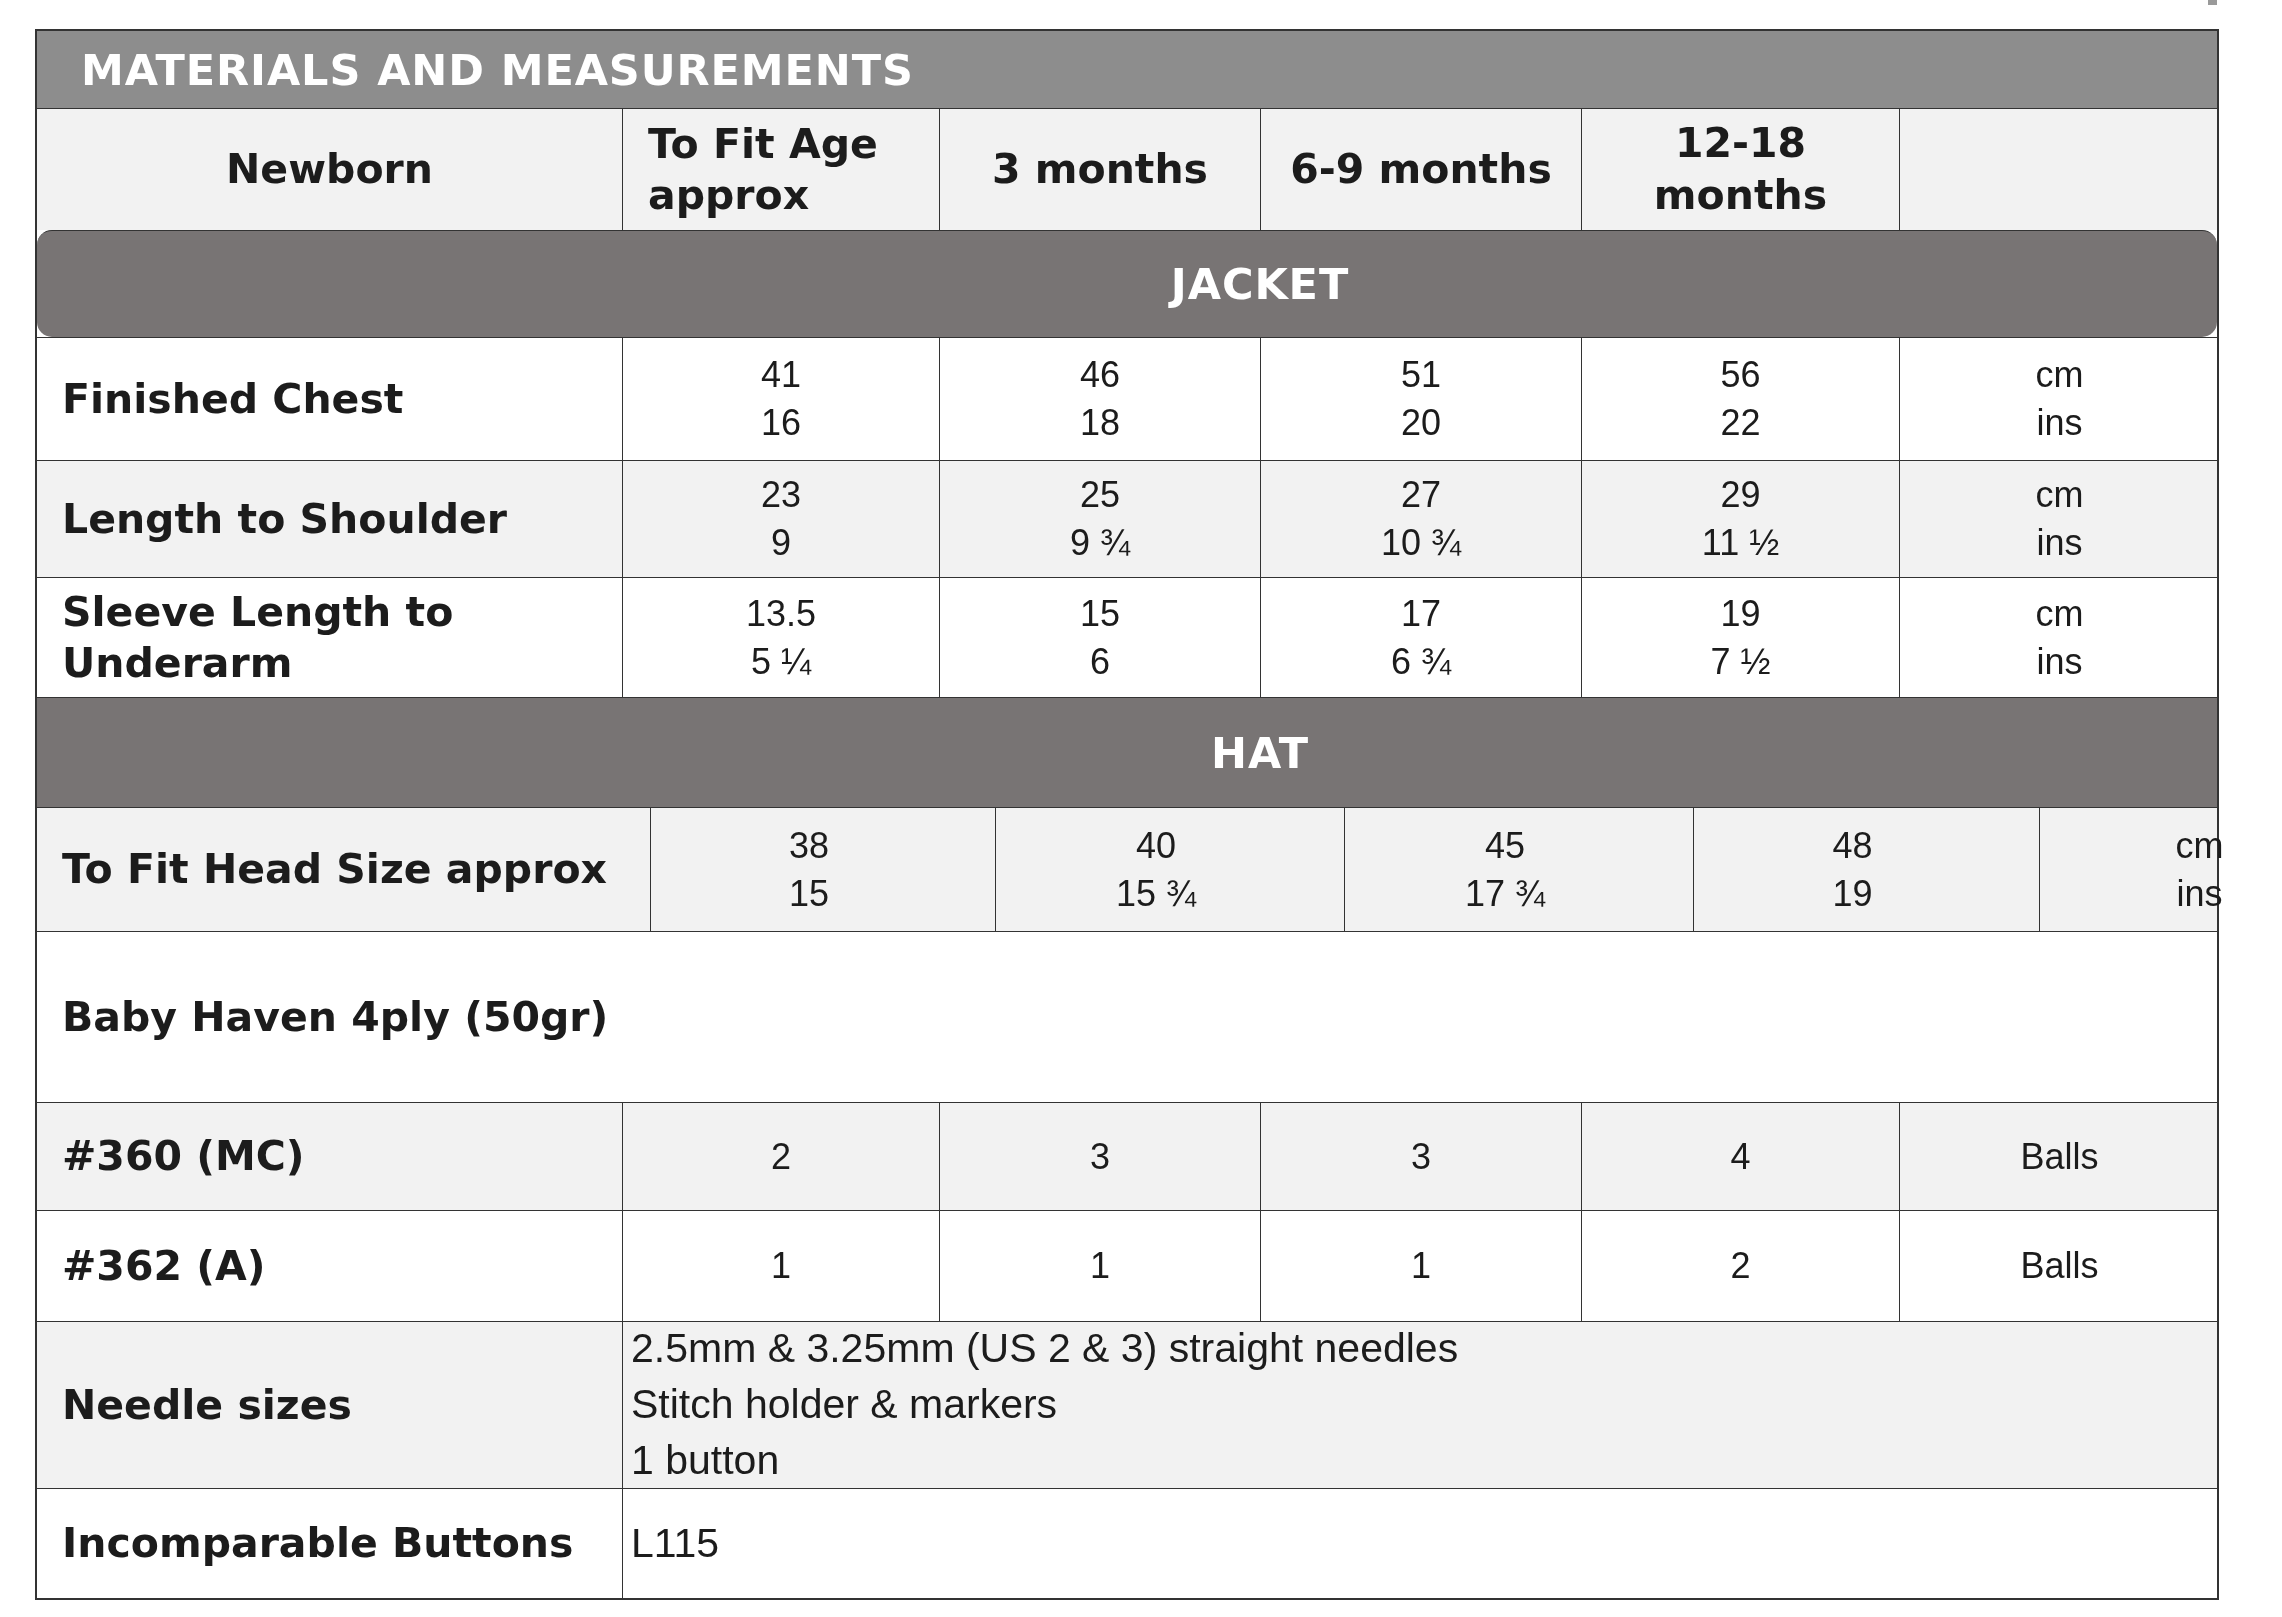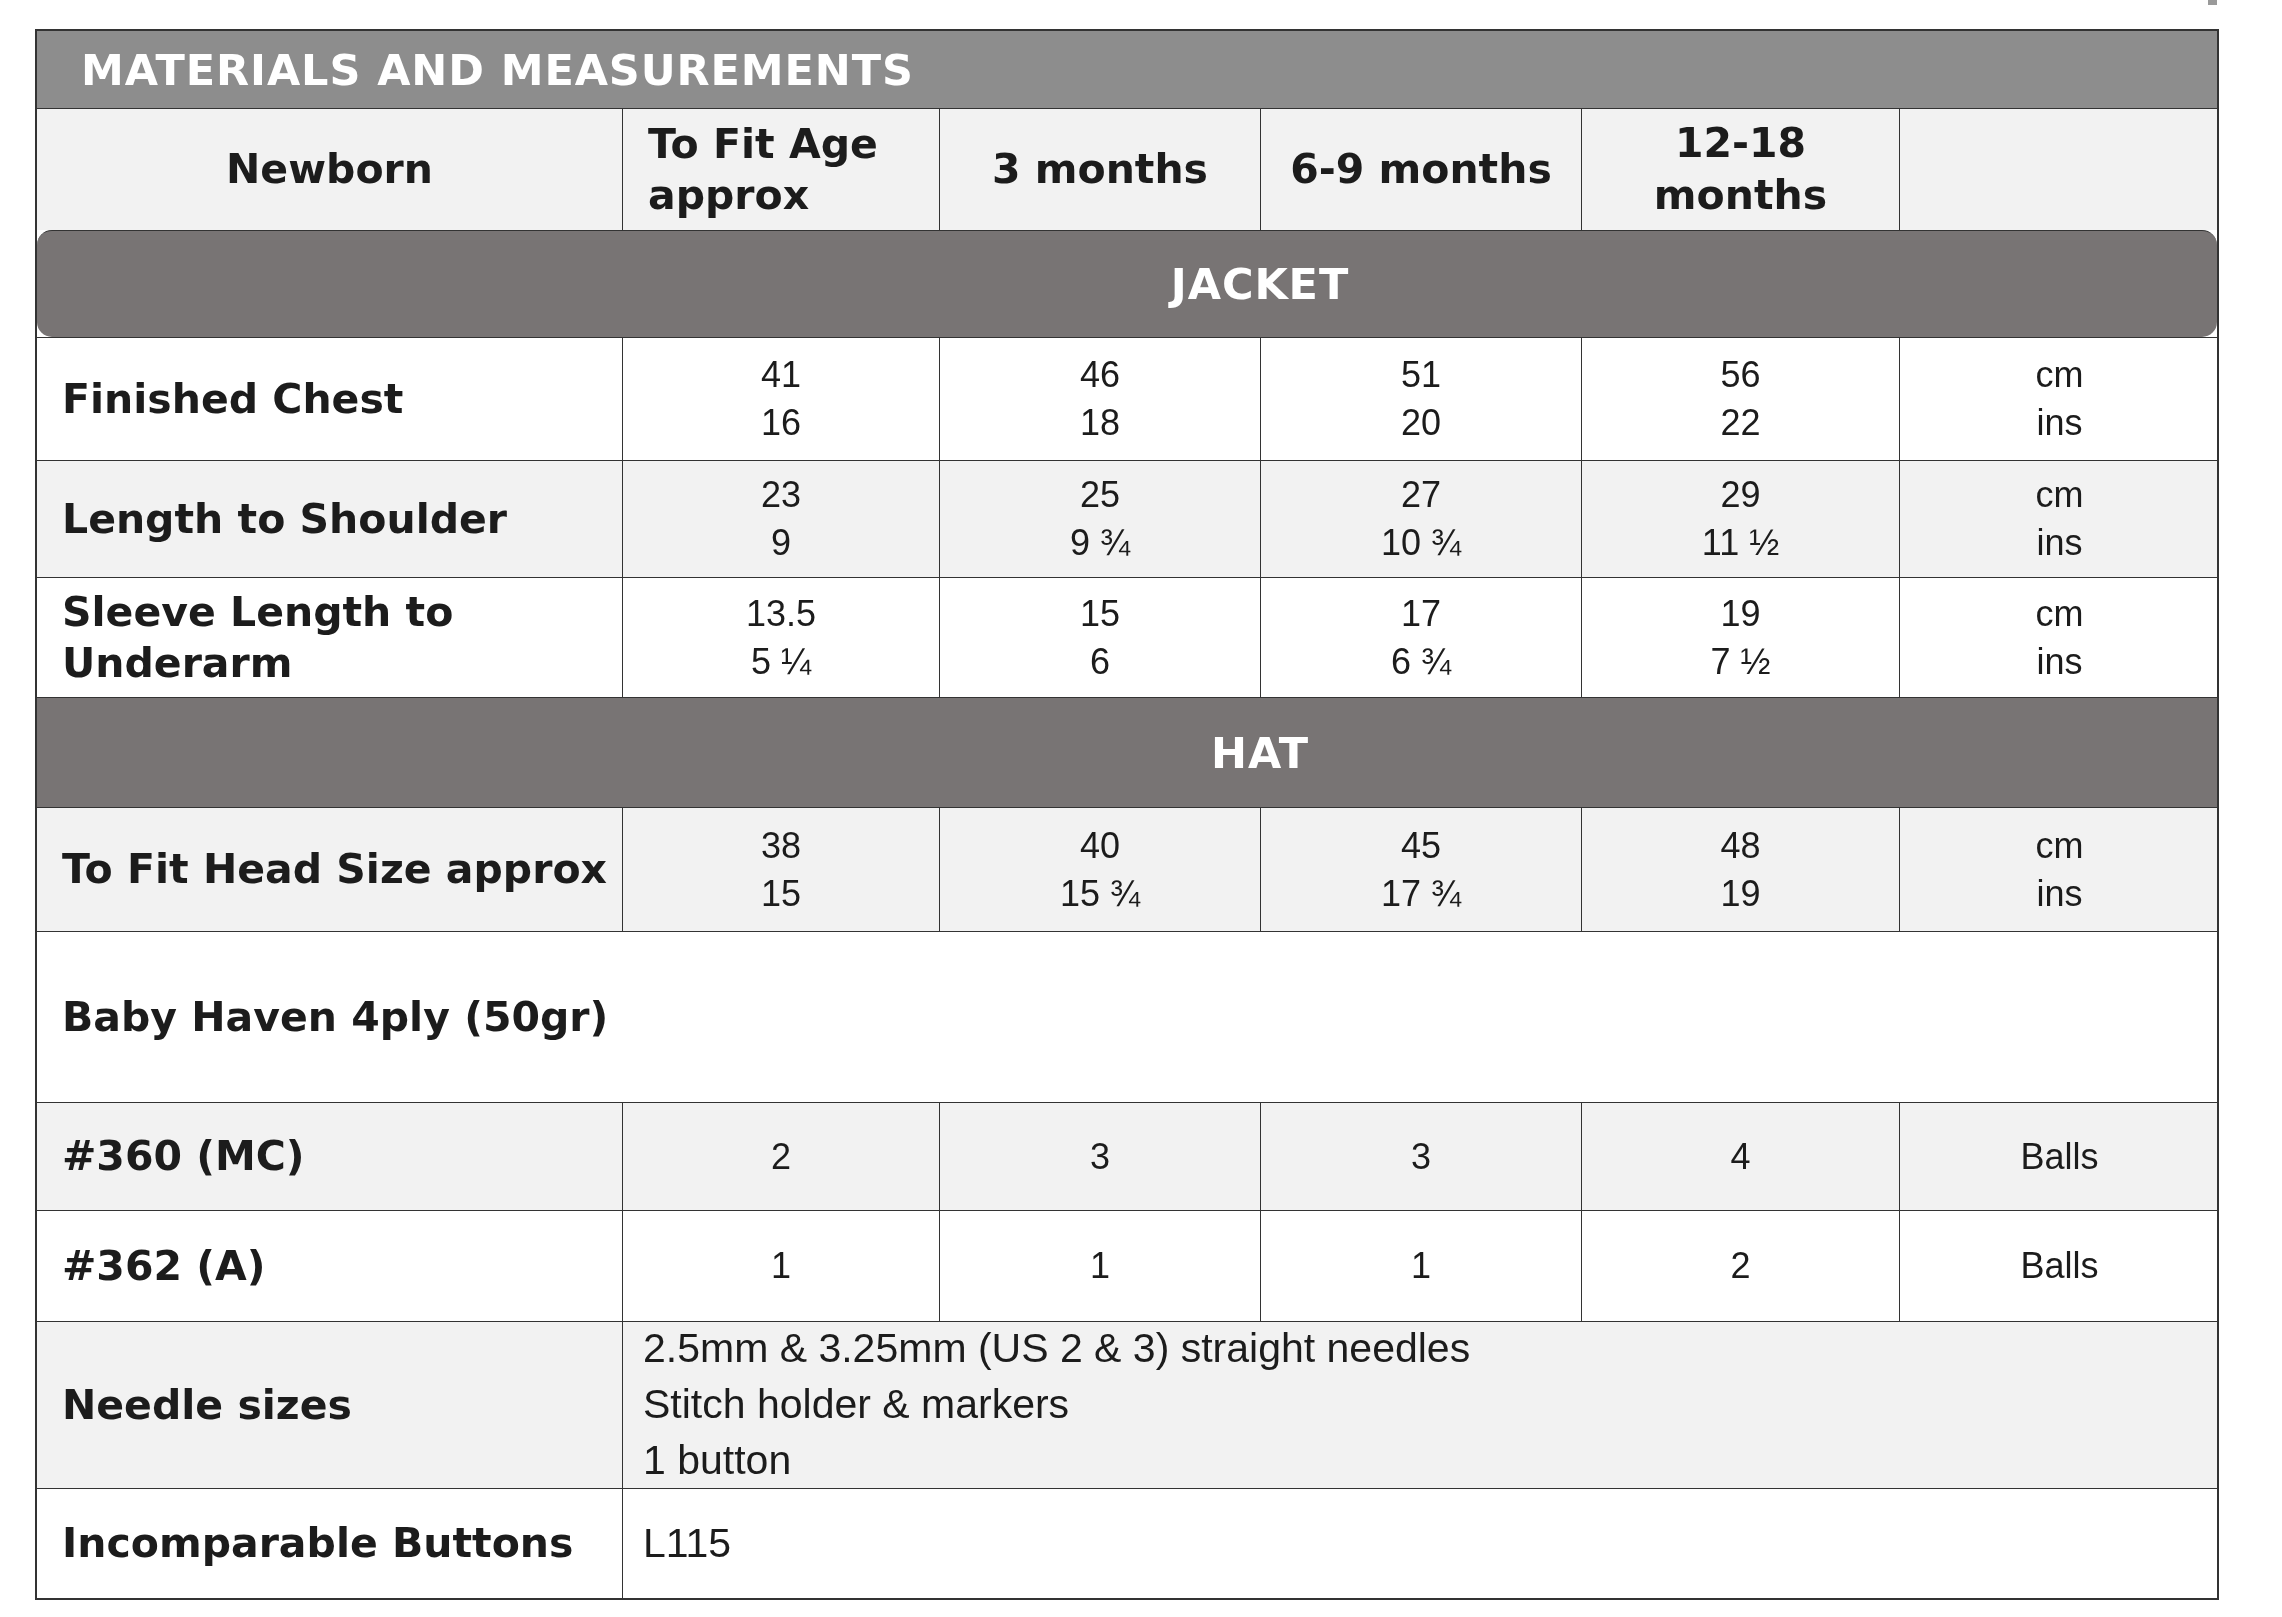--- a/index.html
+++ b/index.html
@@ -96,30 +96,30 @@
   }
   .r-jacket{height:107px;border-radius:15px;}
   .r-hat{height:110px;}
   .value-cell{
     font-size:36px;
     line-height:1.33;
   }
   .r-chest{height:123px;background:var(--white-row-bg);}
   .r-shoulder{height:117px;background:var(--alt-row-bg);}
   .r-sleeve{height:120px;background:var(--white-row-bg);}
-  .r-head{height:124px;background:var(--alt-row-bg);}
+  .r-head{height:124px;background:var(--alt-row-bg);gap:28px;}
   .r-yarnhead{height:171px;background:var(--white-row-bg);}
   .r-mc{height:108px;background:var(--alt-row-bg);}
   .r-a{height:111px;background:var(--white-row-bg);}
   .r-needles{height:167px;background:var(--alt-row-bg);}
   .r-buttons{height:110px;background:var(--white-row-bg);}
   .multiline-cell{
     align-items:flex-start;
     text-align:right;
-    padding-left:20px;
+    padding-left:8px;
     font-size:41px;
     line-height:1.36;
   }
 </style>
 </head>
 <body>
 
 <div class="artifact"></div>
 
 <div class="table">

